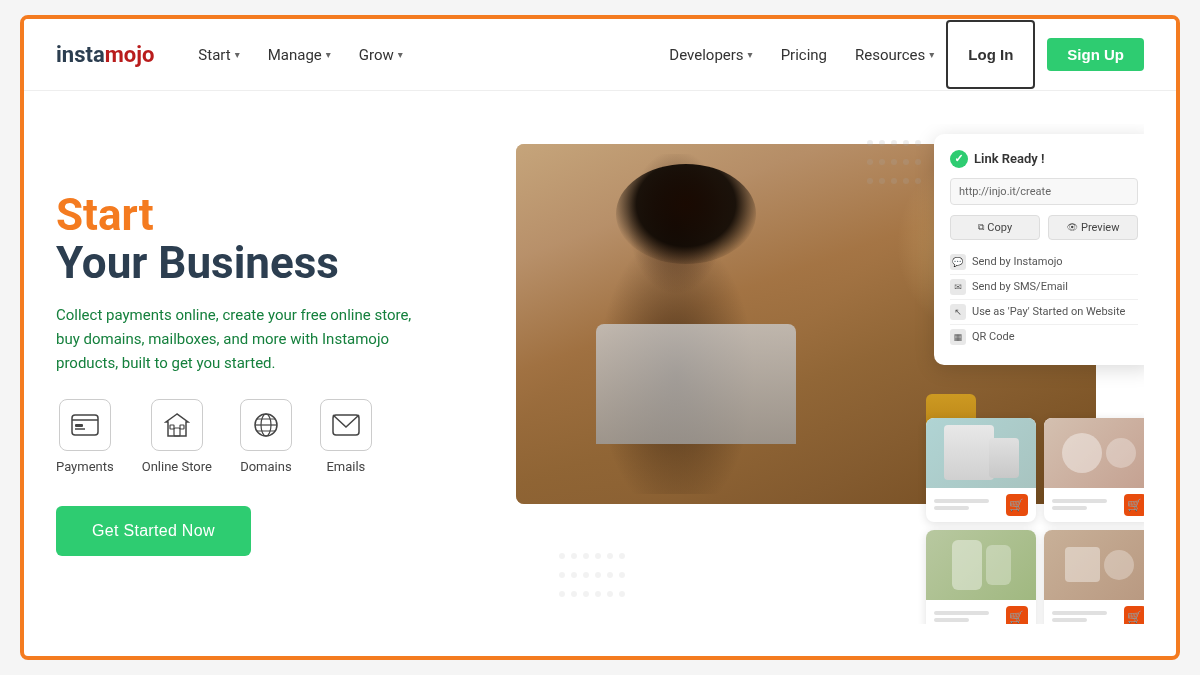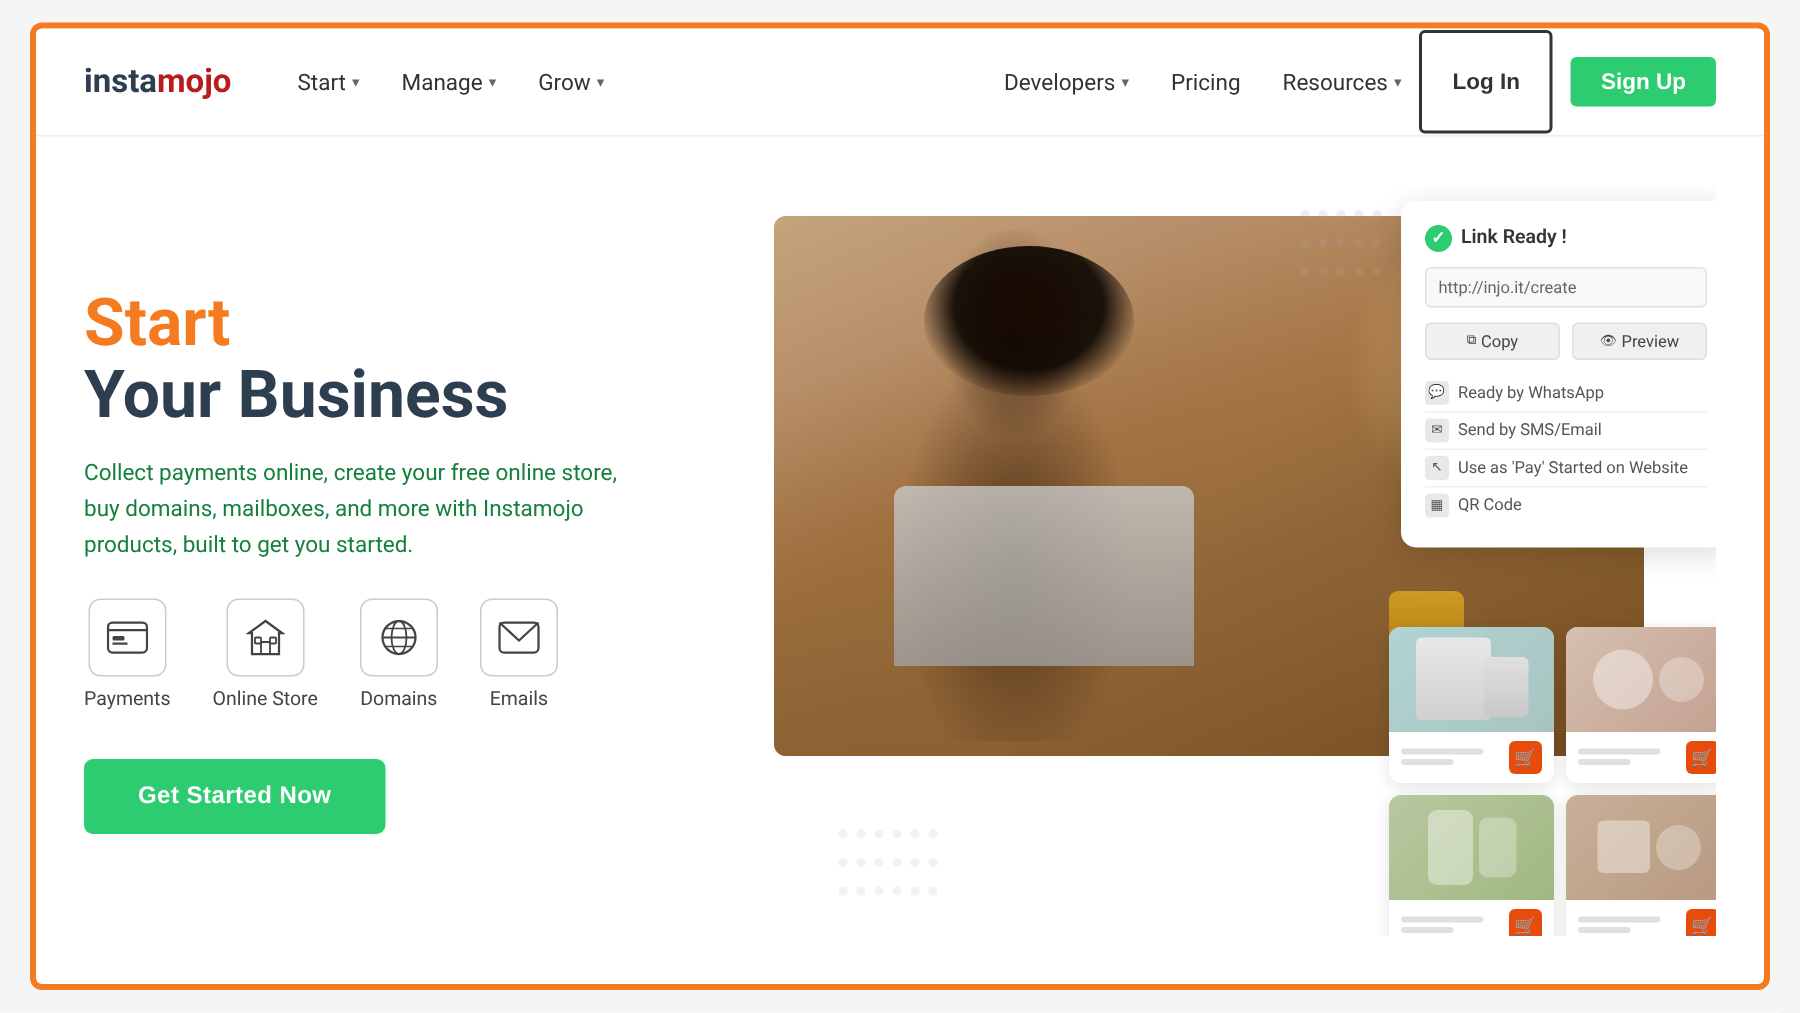--- a/index.html
+++ b/index.html
@@ -148,21 +148,21 @@
       color: #444;
       text-align: center;
     }
     .btn-get-started {
       background: #2ecc71;
       color: #fff;
       border: none;
       border-radius: 6px;
       padding: 16px 36px;
       font-size: 16px;
-      font-weight: 700;
+      font-weight: 400;
       cursor: pointer;
       letter-spacing: 0.3px;
     }
     
     .hero-right {
       flex: 1;
       position: relative;
       height: 500px;
       overflow: hidden;
     }
@@ -447,21 +447,21 @@
             <span style="font-size:9px">⧉</span>
             <span>Copy</span>
           </div>
           <div class="link-action-btn">
             <span style="font-size:9px">👁</span>
             <span>Preview</span>
           </div>
         </div>
         <div class="link-option">
           <div class="option-icon">💬</div>
-          <span>Ready by WhatsApp</span>
+          <span>Send by Instamojo</span>
         </div>
         <div class="link-option">
           <div class="option-icon">✉</div>
           <span>Send by SMS/Email</span>
         </div>
         <div class="link-option">
           <div class="option-icon">↖</div>
           <span>Use as 'Pay' Started on Website</span>
         </div>
         <div class="link-option">

